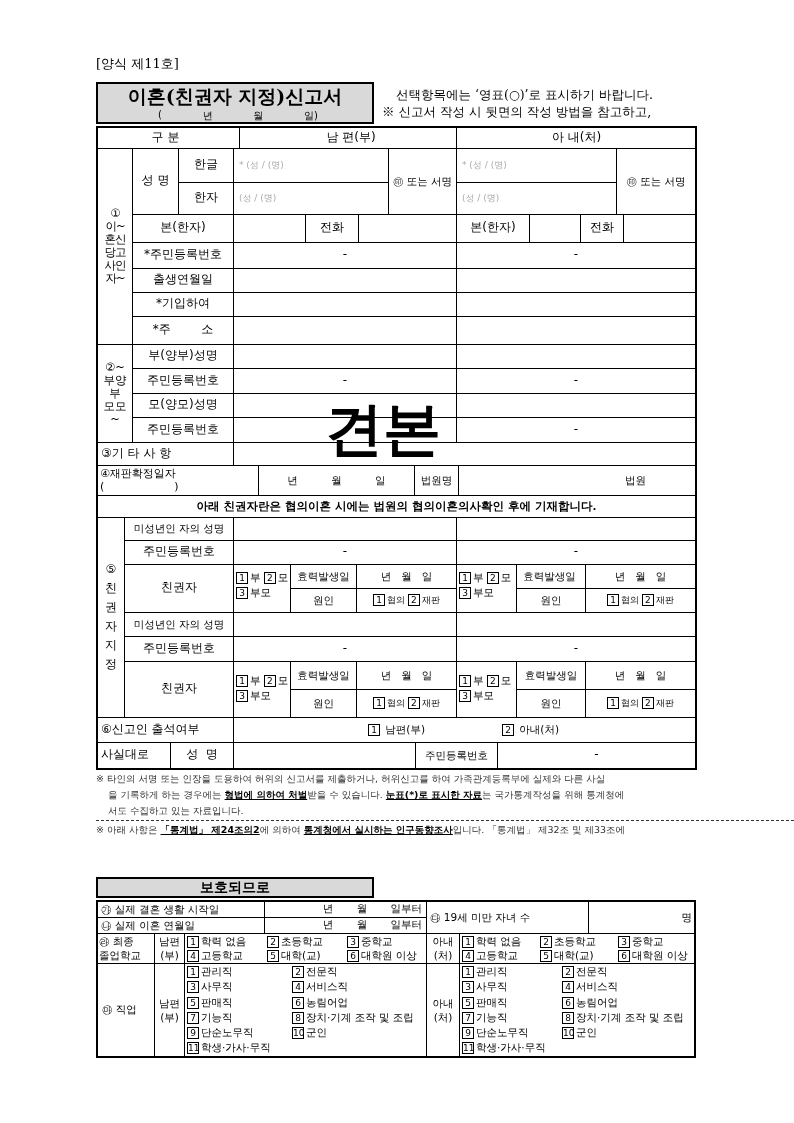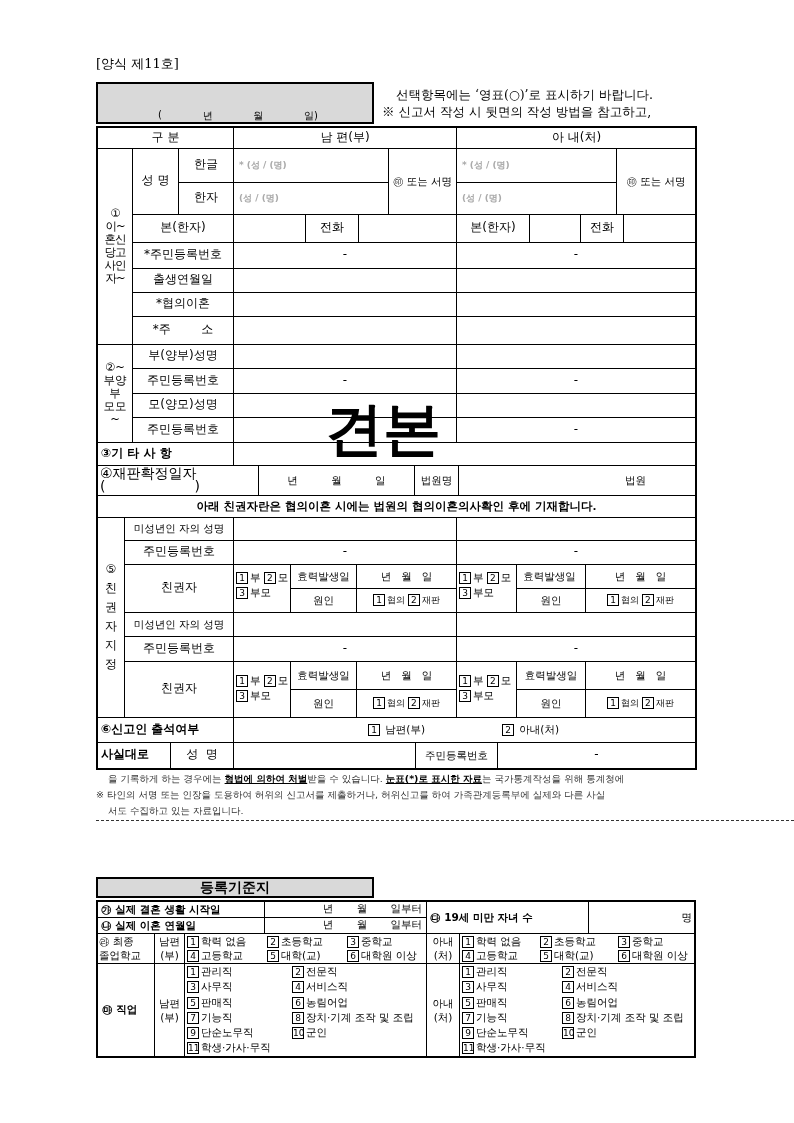--- a/index.html
+++ b/index.html
@@ -1,54 +1,55 @@
 <!DOCTYPE html>
 <html><head>
 <meta charset="utf-8">
 <style>
   html, body { margin:0; padding:0; background:#fff; }
   body { width:794px; height:1123px; position:relative; overflow:hidden;
          font-family:"DejaVu Sans","Liberation Sans",sans-serif; color:#000; }
   .abs { position:absolute; box-sizing:border-box; }
   .c { display:flex; align-items:center; justify-content:center; text-align:center; }
-  .l { display:flex; align-items:center; justify-content:flex-start; padding-left:3px;font-weight:bold; }
+  .l { display:flex; align-items:center; justify-content:flex-start; padding-left:3px; }
   .t { font-size:12px; white-space:nowrap; line-height:1.15; }
   .sm { font-size:10.5px; }
   .xs { font-size:9px; }
   .gray { color:#aaa; }
   .bl { border-left:1px solid #000; }
   .bt { border-top:1px solid #000; }
   .box { border:1px solid #000; }
   .vtext { writing-mode:vertical-rl; text-orientation:upright; font-size:12px; letter-spacing:-1px; }
   .sq { display:inline-block; border:1px solid #000; font-size:9px; line-height:10px; width:10px; height:10px; text-align:center; margin-right:2px; vertical-align:middle; }
   .note { font-size:9.5px; color:#333; line-height:16px; }
   .note b { text-decoration:underline; color:#000; }
 </style>
 </head>
 <body>
 
 <div class="abs" style="left:96px;top:55px;font-family:'DejaVu Serif',serif;font-size:13px;">[양식 제11호]</div>
 
 <div class="abs box" style="left:96px;top:82px;width:278px;height:42px;background:#d9d9d9;border-width:2px;">
+  <div class="abs c" style="left:0;top:2px;width:274px;height:22px;font-family:'DejaVu Serif',serif;font-size:19px;font-weight:bold;">이혼(친권자 지정)신고서</div>
   <div class="abs" style="left:60px;top:25px;width:160px;height:14px;font-size:10px;display:flex;justify-content:space-between;">
     <span>(</span>
     <span>년</span>
     <span>월</span>
     <span>일)</span>
   </div>
 </div>
 <div class="abs" style="left:382px;top:86px;font-size:12.5px;line-height:17px;font-family:'DejaVu Serif',serif;">
   <div style="padding-left:14px;">선택항목에는 ‘영표(○)’로 표시하기 바랍니다.</div>
   <div>※ 신고서 작성 시 뒷면의 작성 방법을 참고하고,</div>
 </div>
 
 <div class="abs" style="left:96px;top:126px;width:601px;height:644px;border:2px solid #000;"></div>
 
 <div class="abs c t" style="left:98px;top:128px;width:135px;height:20px;">구 분</div>
-<div class="abs c t bl" style="left:233px;top:128px;width:223px;height:20px;">남      편(부)</div>
+<div class="abs c t bl" style="left:239px;top:128px;width:223px;height:20px;">남      편(부)</div>
 <div class="abs c t bl" style="left:456px;top:128px;width:240px;height:20px;">아      내(처)</div>
 
 <div class="abs bt" style="left:98px;top:148px;width:597px;height:0;"></div>
 <div class="abs c vtext" style="left:98px;top:148px;width:34px;height:196px;white-space:pre;writing-mode:horizontal-tb;font-size:11.5px;line-height:13px;">①
 이~
 혼신
 당고
 사인
 자~</div>
 <div class="abs bl" style="left:132px;top:148px;width:0;height:196px;"></div>
@@ -85,21 +86,21 @@
 
 <div class="abs bt" style="left:132px;top:242px;width:563px;"></div>
 <div class="abs c t" style="left:133px;top:242px;width:100px;height:26px;">*주민등록번호</div>
 <div class="abs c t" style="left:234px;top:242px;width:222px;height:26px;">-</div>
 <div class="abs c t" style="left:457px;top:242px;width:238px;height:26px;">-</div>
 
 <div class="abs bt" style="left:132px;top:268px;width:563px;"></div>
 <div class="abs c t" style="left:133px;top:268px;width:100px;height:24px;text-align:right;">출생연월일</div>
 
 <div class="abs bt" style="left:132px;top:292px;width:563px;"></div>
-<div class="abs c t" style="left:133px;top:292px;width:100px;height:24px;">*협의이혼</div>
+<div class="abs c t" style="left:133px;top:292px;width:100px;height:24px;">*기입하여</div>
 
 <div class="abs bt" style="left:132px;top:316px;width:563px;"></div>
 <div class="abs c t" style="left:133px;top:316px;width:100px;height:28px;white-space:pre;">*주        소</div>
 
 <div class="abs bt" style="left:98px;top:344px;width:597px;"></div>
 <div class="abs c" style="left:98px;top:344px;width:34px;height:98px;white-space:pre;font-size:11.5px;line-height:13px;">②~
 부양
 부
 모모
 ~</div>
@@ -117,21 +118,21 @@
 <div class="abs c t" style="left:133px;top:417px;width:100px;height:25px;">주민등록번호</div>
 <div class="abs c t" style="left:457px;top:417px;width:238px;height:25px;">-</div>
 
 <div class="abs bt" style="left:98px;top:442px;width:597px;"></div>
 <div class="abs l t" style="left:98px;top:442px;width:135px;height:23px;">③기 타 사 항</div>
 <div class="abs bl" style="left:233px;top:442px;height:23px;"></div>
 
 <div class="abs c" style="left:318px;top:395px;width:130px;height:70px;font-size:58px;font-weight:bold;color:#000;">견본</div>
 
 <div class="abs bt" style="left:98px;top:465px;width:597px;"></div>
-<div class="abs t" style="left:100px;top:467px;width:155px;height:28px;font-size:14px;line-height:13px;">
+<div class="abs t" style="left:100px;top:467px;width:155px;height:28px;font-size:11px;line-height:13px;">
   <div>④재판확정일자</div>
   <div style="white-space:pre;">(                    )</div>
 </div>
 <div class="abs bl" style="left:258px;top:465px;height:30px;"></div>
 <div class="abs c t sm" style="left:259px;top:465px;width:155px;height:30px;white-space:pre;">년          월          일</div>
 <div class="abs bl" style="left:414px;top:465px;height:30px;"></div>
 <div class="abs c t sm" style="left:415px;top:465px;width:43px;height:30px;">법원명</div>
 <div class="abs bl" style="left:458px;top:465px;height:30px;"></div>
 <div class="abs t sm" style="left:625px;top:465px;height:30px;display:flex;align-items:center;">법원</div>
 
@@ -224,29 +225,30 @@
 <div class="abs l t" style="left:98px;top:742px;width:72px;height:26px;">사실대로</div>
 <div class="abs bl" style="left:170px;top:742px;height:26px;"></div>
 <div class="abs c t" style="left:171px;top:742px;width:62px;height:26px;white-space:pre;">성  명</div>
 <div class="abs bl" style="left:233px;top:742px;height:26px;"></div>
 <div class="abs bl" style="left:415px;top:742px;height:26px;"></div>
 <div class="abs c t sm" style="left:416px;top:742px;width:81px;height:26px;">주민등록번호</div>
 <div class="abs bl" style="left:497px;top:742px;height:26px;"></div>
 <div class="abs c t" style="left:498px;top:742px;width:197px;height:26px;">-</div>
 
 <div class="abs note" style="left:96px;top:771px;width:610px;">
+  <div>※ 타인의 서명 또는 인장을 도용하여 허위의 신고서를 제출하거나, 허위신고를 하여 가족관계등록부에 실제와 다른 사실</div>
   <div style="padding-left:12px;"><span>을 기록하게 하는 경우에는 </span><b>형법에 의하여 처벌</b><span>받을 수 있습니다. </span><b>눈표(*)로 표시한 자료</b><span>는 국가통계작성을 위해 통계청에</span></div>
-  <div>※ 타인의 서명 또는 인장을 도용하여 허위의 신고서를 제출하거나, 허위신고를 하여 가족관계등록부에 실제와 다른 사실</div>
   <div style="padding-left:12px;">서도 수집하고 있는 자료입니다.</div>
 </div>
 <div class="abs" style="left:96px;top:820px;width:698px;border-top:1.5px dashed #333;"></div>
 <div class="abs note" style="left:96px;top:822px;width:610px;">
-</div>
-
-<div class="abs c" style="left:96px;top:877px;width:278px;height:21px;background:#d9d9d9;border:2px solid #000;font-size:14px;font-weight:bold;">등록기준지</div>
+  <div><span>※ 아래 사항은 </span><b>「통계법」 제24조의2</b><span>에 의하여 </span><b>통계청에서 실시하는 인구동향조사</b><span>입니다. 「통계법」 제32조 및 제33조에</span></div>
+</div>
+
+<div class="abs c" style="left:96px;top:877px;width:278px;height:21px;background:#d9d9d9;border:2px solid #000;font-size:14px;font-weight:bold;">보호되므로</div>
 
 <div class="abs" style="left:96px;top:900px;width:600px;height:158px;border:2px solid #000;"></div>
 
 <div class="abs l t sm" style="left:98px;top:902px;width:165px;height:15px;">㉮ 실제 결혼 생활 시작일</div>
 <div class="abs bl" style="left:264px;top:902px;height:31px;"></div>
 <div class="abs t sm" style="left:265px;top:902px;width:160px;height:15px;display:flex;justify-content:flex-end;padding-right:3px;white-space:pre;">년       월       일부터</div>
 <div class="abs bt" style="left:98px;top:917px;width:328px;"></div>
 <div class="abs l t sm" style="left:98px;top:918px;width:165px;height:15px;">㉯ 실제 이혼 연월일</div>
 <div class="abs t sm" style="left:265px;top:918px;width:160px;height:15px;display:flex;justify-content:flex-end;padding-right:3px;white-space:pre;">년       월       일부터</div>
 <div class="abs bl" style="left:426px;top:902px;height:31px;"></div>

